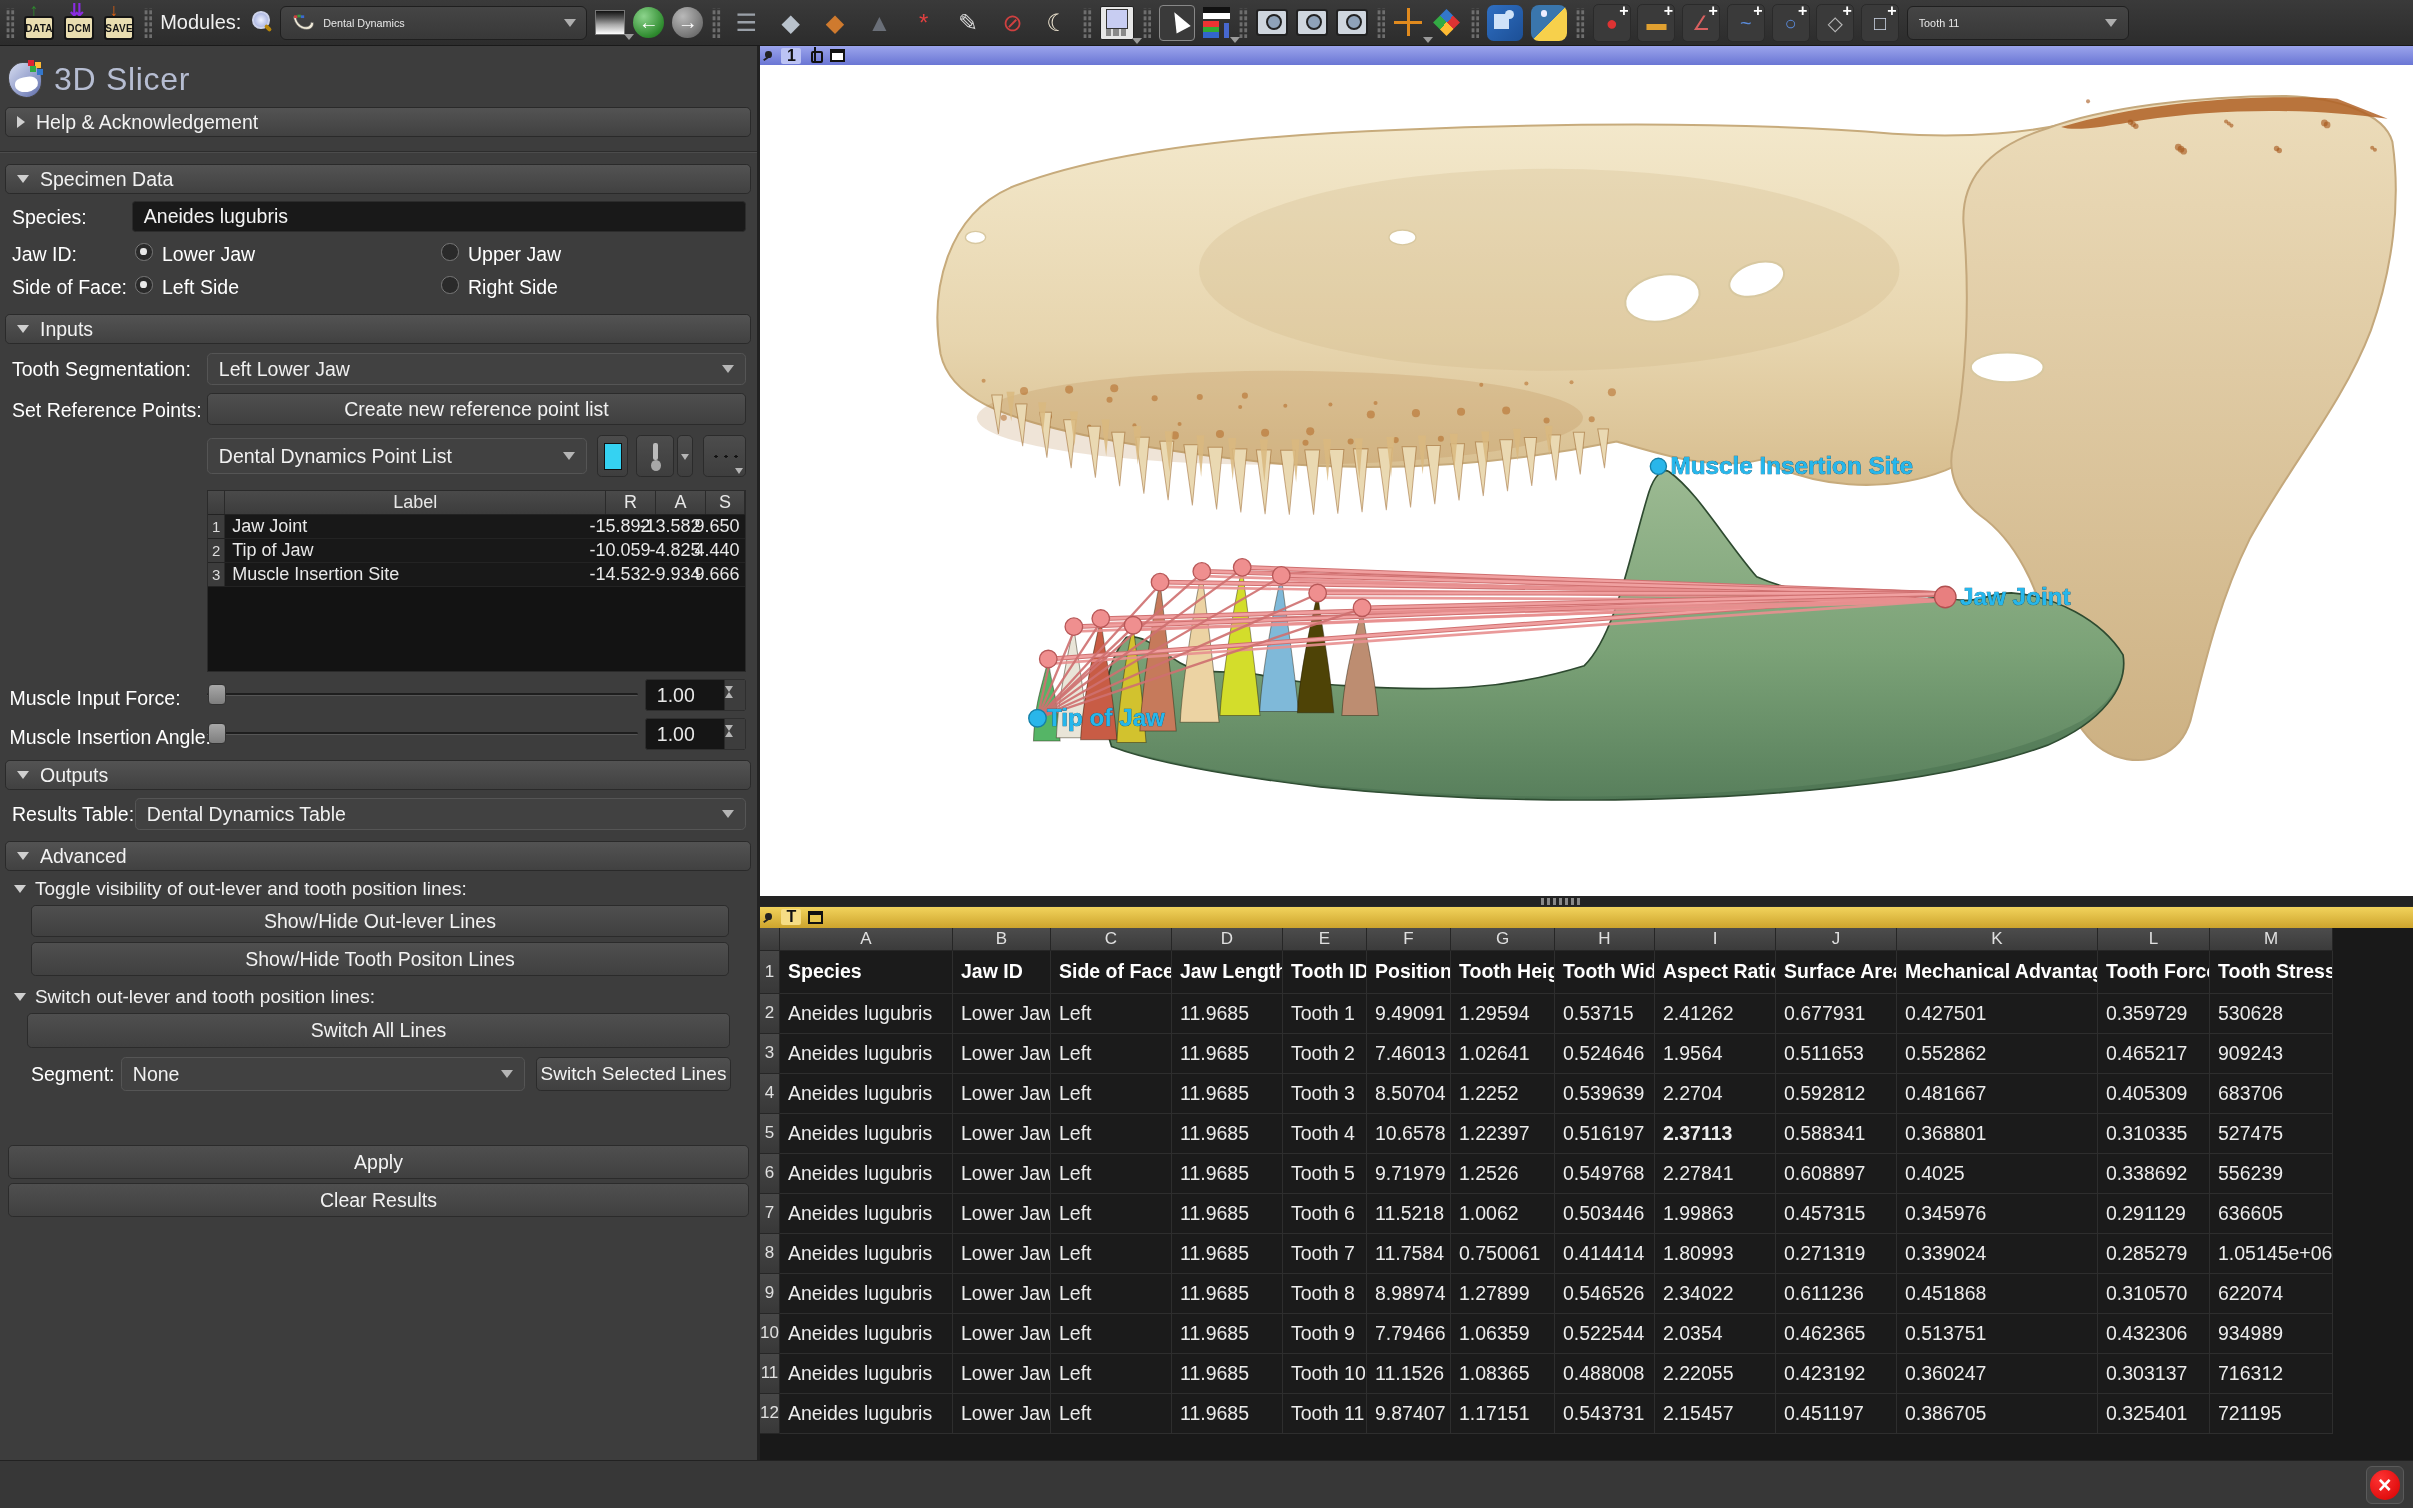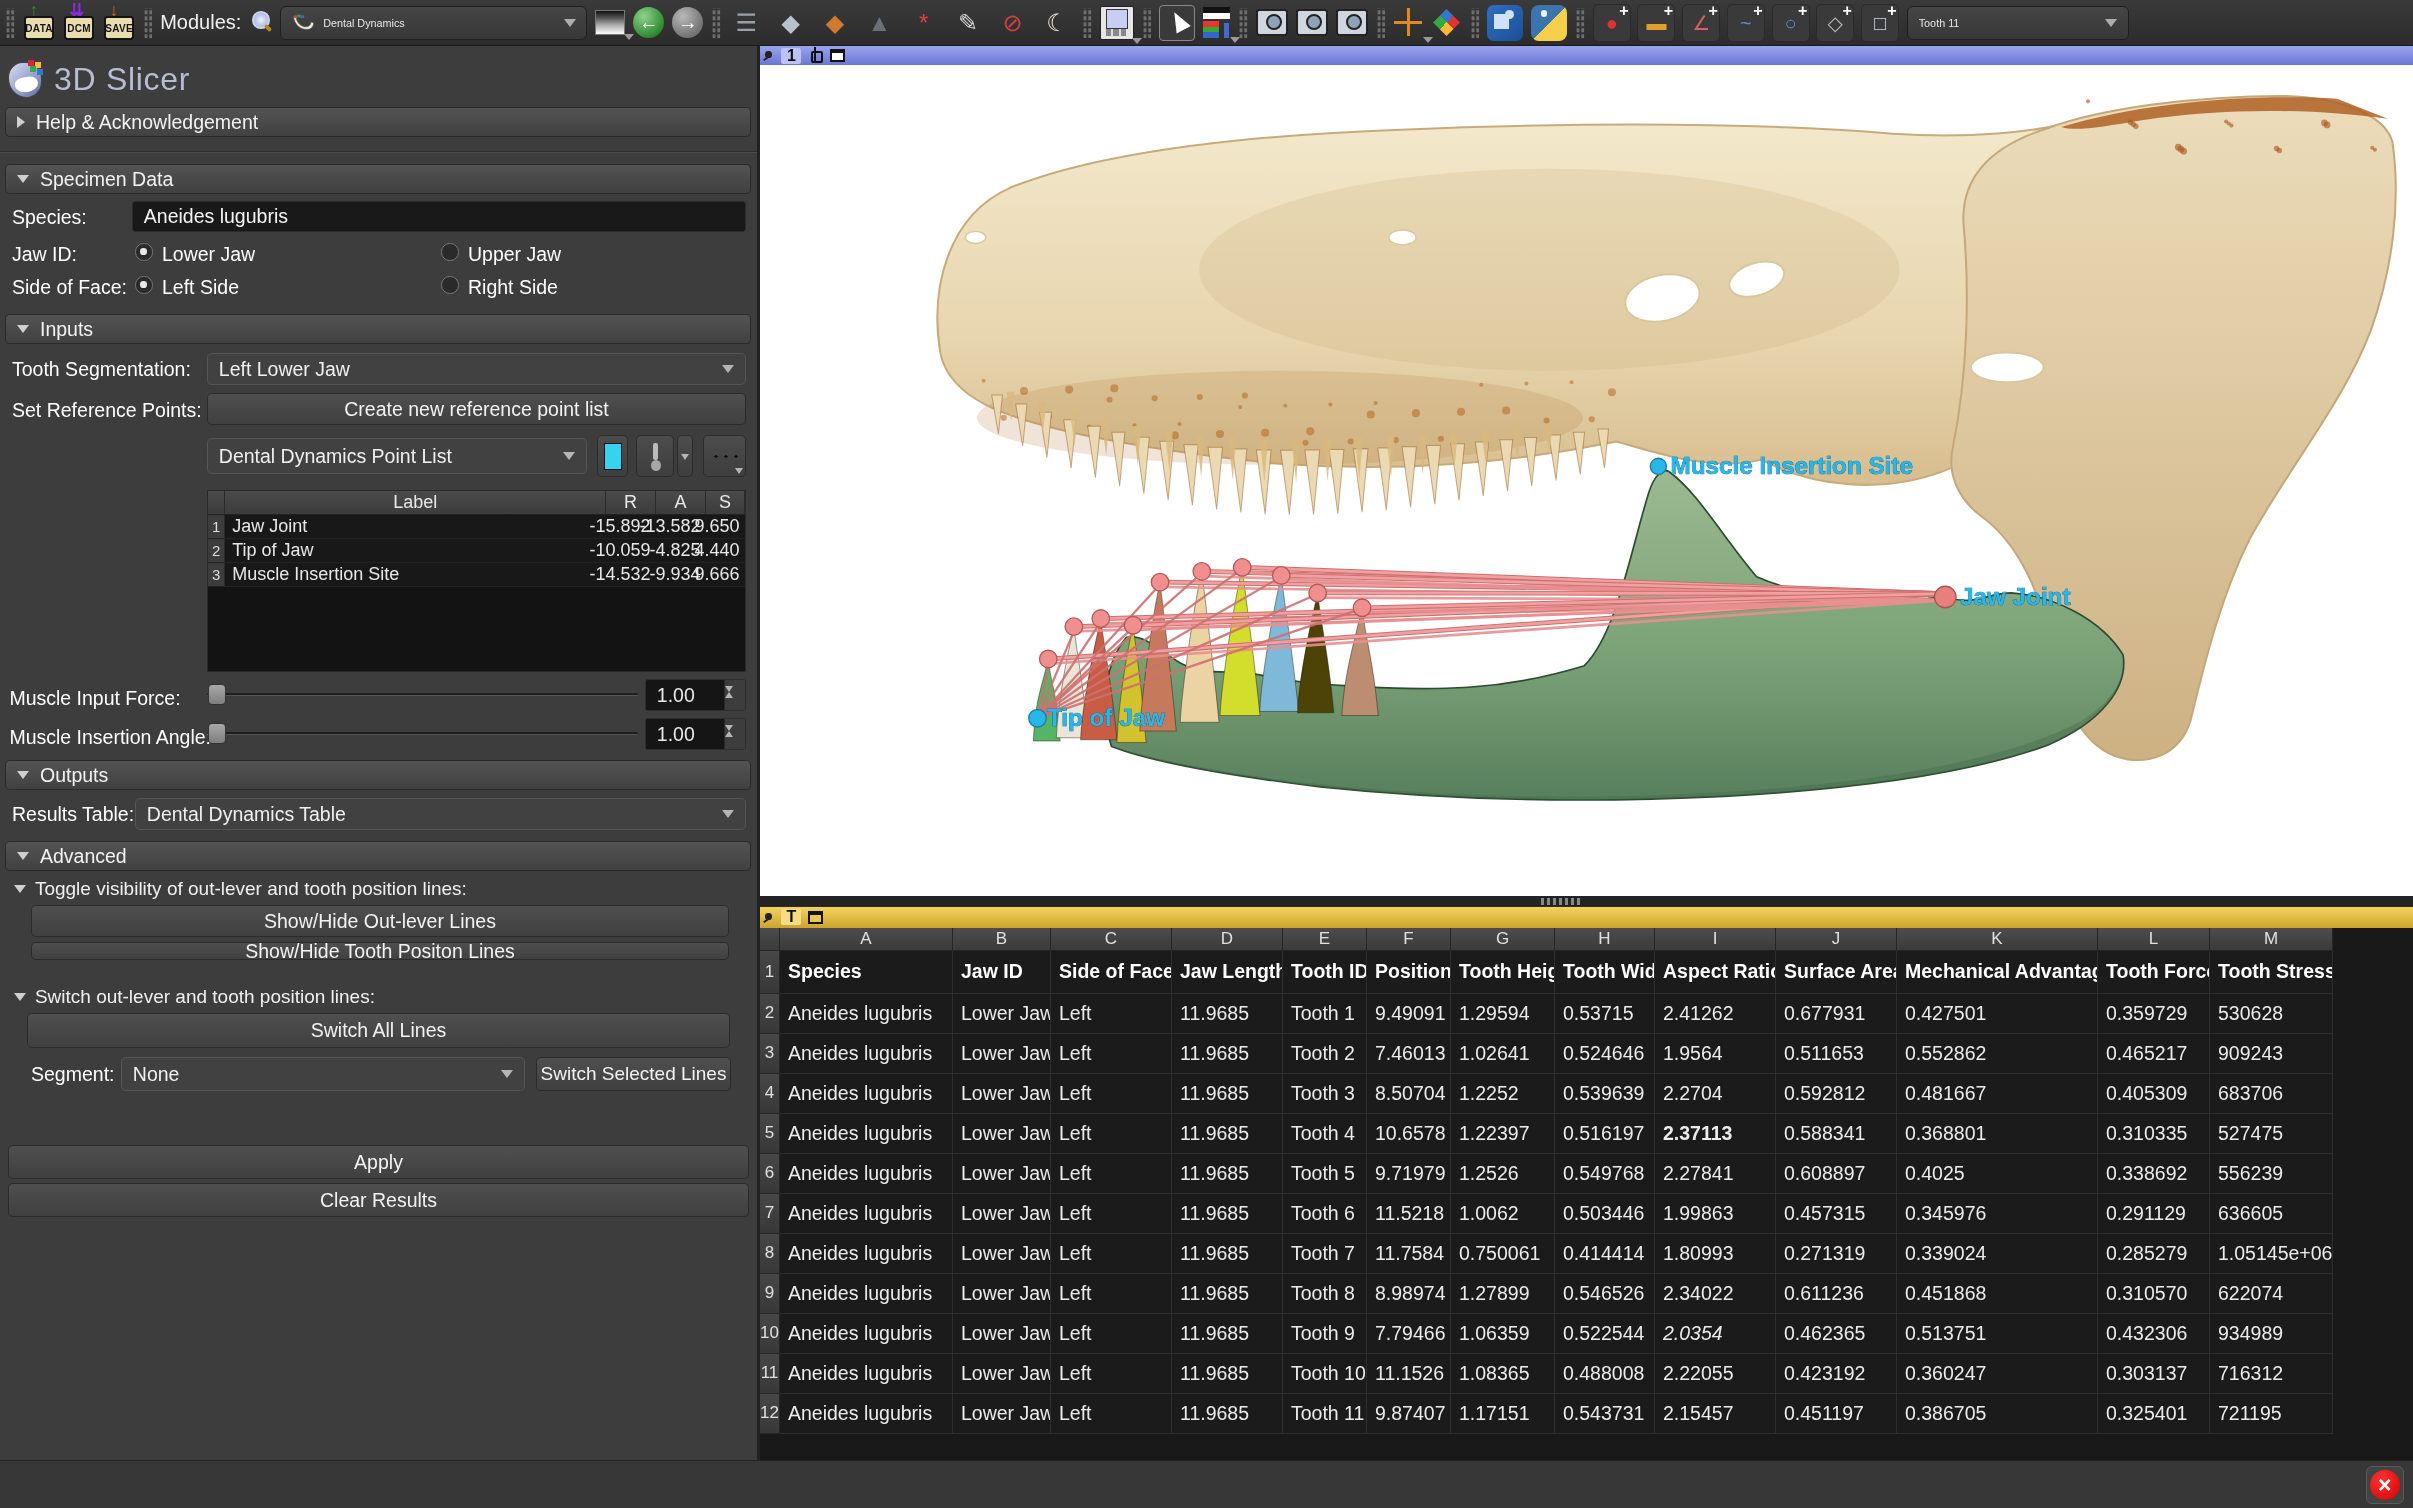--- a/index.html
+++ b/index.html
@@ -442,21 +442,21 @@
       <span class="tri-d"></span>
       <span>Advanced</span>
     </div>
     <div class="subhead" style="left:13.5px;top:832px">
       <span class="tri-d"></span>
       <span>Toggle visibility of out-lever and tooth position lines:</span>
     </div>
     <div class="btn" style="left:31px;top:859px;width:698px;height:32px">
       <span>Show/Hide Out-lever Lines</span>
     </div>
-    <div class="btn" style="left:31px;top:896px;width:698px;height:18px">
+    <div class="btn" style="left:31px;top:896px;width:698px;height:34px">
       <span>Show/Hide Tooth Positon Lines</span>
     </div>
     <div class="subhead" style="left:13.5px;top:940px">
       <span class="tri-d"></span>
       <span>Switch out-lever and tooth position lines:</span>
     </div>
     <div class="btn" style="left:27px;top:967px;width:703px;height:35px">
       <span>Switch All Lines</span>
     </div>
     <span class="plabel" style="left:31px;top:1017px">Segment:</span>
@@ -899,21 +899,21 @@
           <div class="srow">
             <div class="rnum">10</div>
             <div class="scell" style="width: 173px;">Aneides lugubris</div>
             <div class="scell" style="width: 98px;">Lower Jaw</div>
             <div class="scell" style="width: 121px;">Left</div>
             <div class="scell" style="width: 111px;">11.9685</div>
             <div class="scell" style="width: 84px;">Tooth 9</div>
             <div class="scell" style="width: 84px;">7.79466</div>
             <div class="scell" style="width: 104px;">1.06359</div>
             <div class="scell" style="width: 100px;">0.522544</div>
-            <div class="scell" style="width: 121px; font-style: italic;">2.0354</div>
+            <div class="scell" style="width: 121px;">2.0354</div>
             <div class="scell" style="width: 121px;">0.462365</div>
             <div class="scell" style="width: 201px;">0.513751</div>
             <div class="scell" style="width: 112px;">0.432306</div>
             <div class="scell" style="width: 123px;">934989</div>
           </div>
           <div class="srow">
             <div class="rnum">11</div>
             <div class="scell" style="width: 173px;">Aneides lugubris</div>
             <div class="scell" style="width: 98px;">Lower Jaw</div>
             <div class="scell" style="width: 121px;">Left</div>

